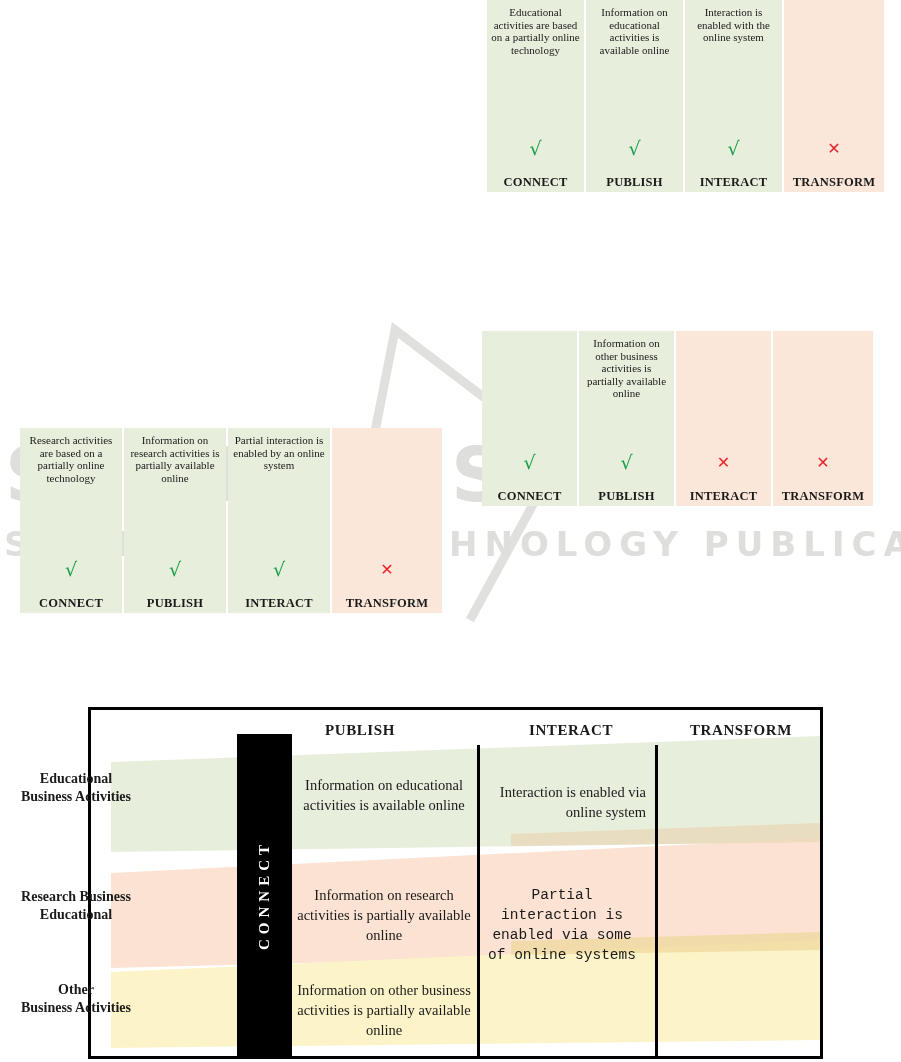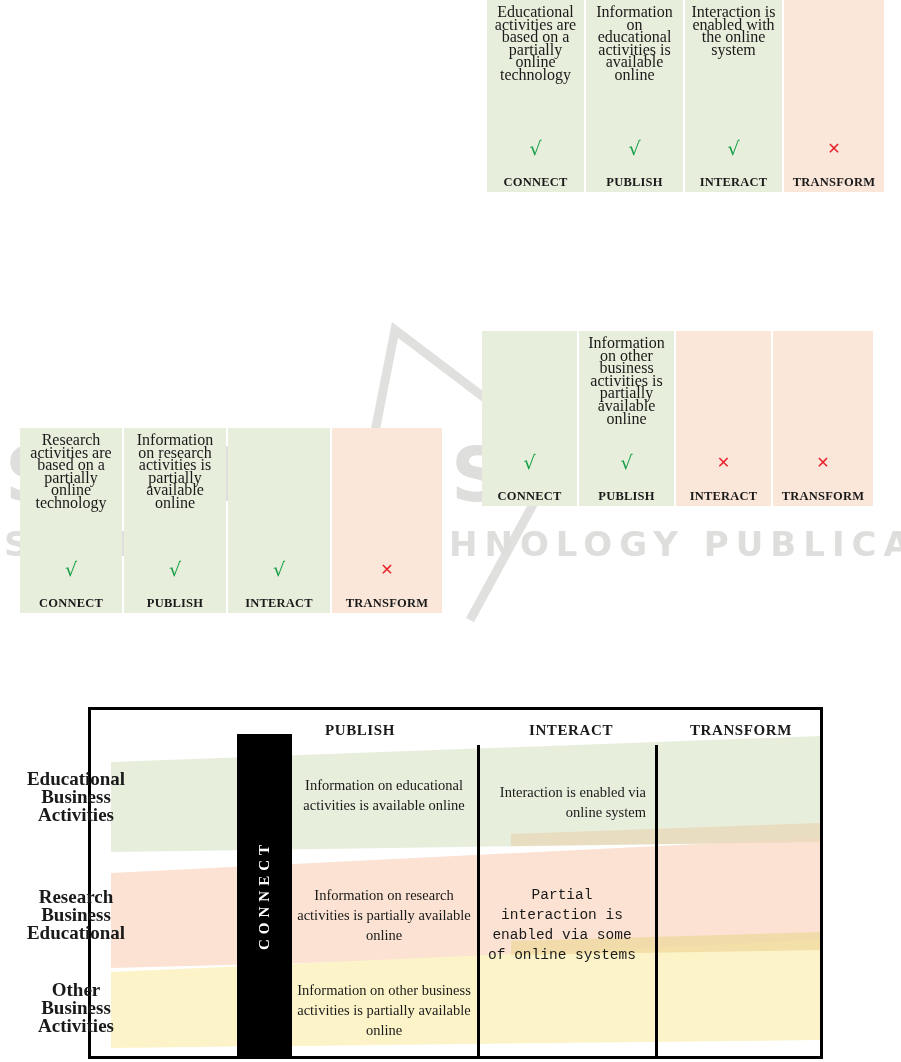--- a/index.html
+++ b/index.html
@@ -64,21 +64,21 @@
   }
   .mini-body {
     flex: 1 1 auto;
     display: flex;
     flex-direction: column;
     align-items: center;
     box-sizing: border-box;
     padding: 6px 4px 0 4px;
   }
   .mini-desc {
-    font-size: 16px;
+    font-size: 11px;
     line-height: 12.6px;
     text-align: center;
     width: 100%;
   }
   .mini-mark {
     margin-top: auto;
     font-size: 19px;
     line-height: 19px;
     padding-bottom: 14px;
     font-family: "DejaVu Sans", sans-serif;
@@ -176,21 +176,21 @@
     writing-mode: vertical-rl;
     transform: rotate(180deg);
     white-space: nowrap;
   }
 
   .matrix-rowlabel {
     position: absolute;
     left: 6px;
     width: 140px;
     text-align: center;
-    font-size: 19px;
+    font-size: 14px;
     font-weight: bold;
     line-height: 18px;
     z-index: 6;
   }
   #rl-edu      { top: 770px; }
   #rl-research { top: 888px; }
   #rl-other    { top: 981px; }
 
   .matrix-cell {
     position: absolute;
@@ -257,20 +257,21 @@
   </div>
   <div class="mini-col">
     <div class="mini-body bg-green">
       <div class="mini-desc">Information on research activities is partially available online</div>
       <div class="mini-mark mark-yes">√</div>
     </div>
     <div class="mini-label bg-green">PUBLISH</div>
   </div>
   <div class="mini-col">
     <div class="mini-body bg-green">
+      <div class="mini-desc">Partial interaction is enabled by an online system</div>
       <div class="mini-mark mark-yes">√</div>
     </div>
     <div class="mini-label bg-green">INTERACT</div>
   </div>
   <div class="mini-col">
     <div class="mini-body bg-peach">
       <div class="mini-desc"></div>
       <div class="mini-mark mark-no">✕</div>
     </div>
     <div class="mini-label bg-peach">TRANSFORM</div>

